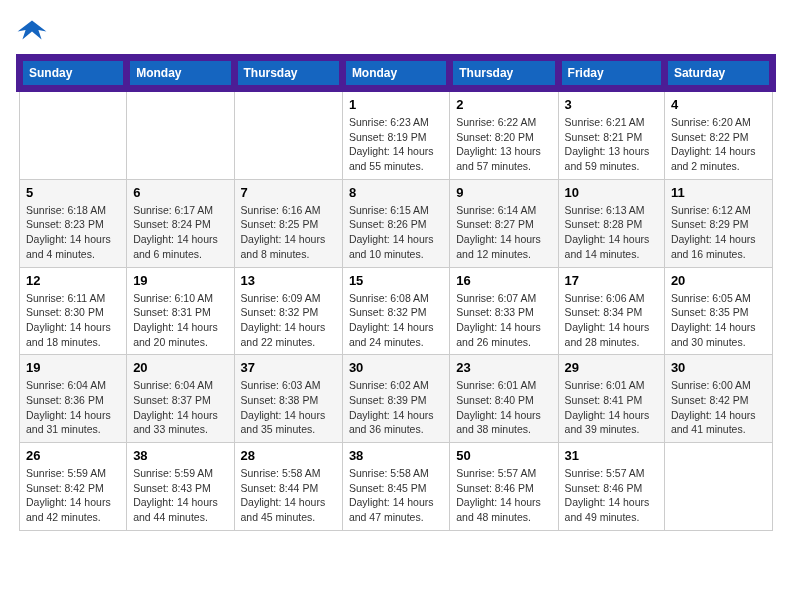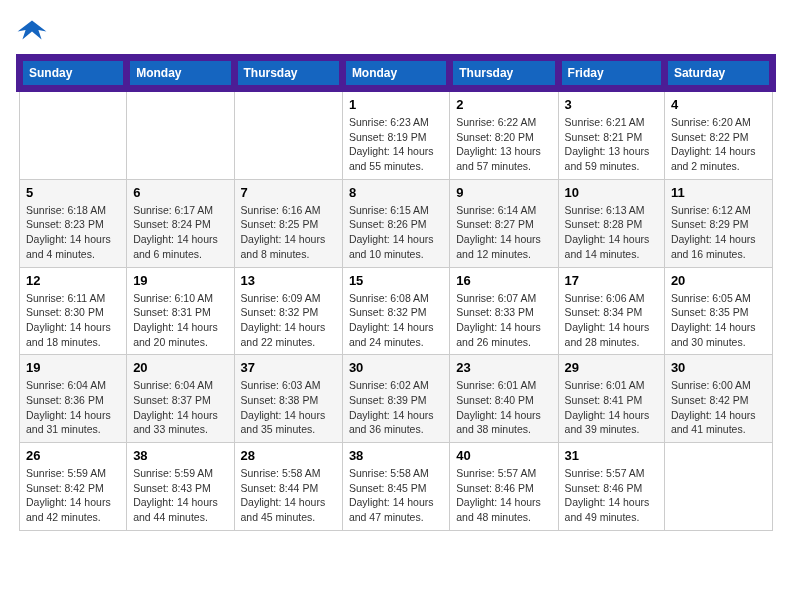--- a/index.html
+++ b/index.html
@@ -240,21 +240,21 @@
         </td>
         <td>
           <span class="day-number">28</span>
           <div class="day-info">Sunrise: 5:58 AM<br>Sunset: 8:44 PM<br>Daylight: 14 hours and 45 minutes.</div>
         </td>
         <td>
           <span class="day-number">38</span>
           <div class="day-info">Sunrise: 5:58 AM<br>Sunset: 8:45 PM<br>Daylight: 14 hours and 47 minutes.</div>
         </td>
         <td>
-          <span class="day-number">40</span>
+          <span class="day-number">50</span>
           <div class="day-info">Sunrise: 5:57 AM<br>Sunset: 8:46 PM<br>Daylight: 14 hours and 48 minutes.</div>
         </td>
         <td>
           <span class="day-number">31</span>
           <div class="day-info">Sunrise: 5:57 AM<br>Sunset: 8:46 PM<br>Daylight: 14 hours and 49 minutes.</div>
         </td>
         <td class="empty"></td>
       </tr>
     </tbody>
 </table>

